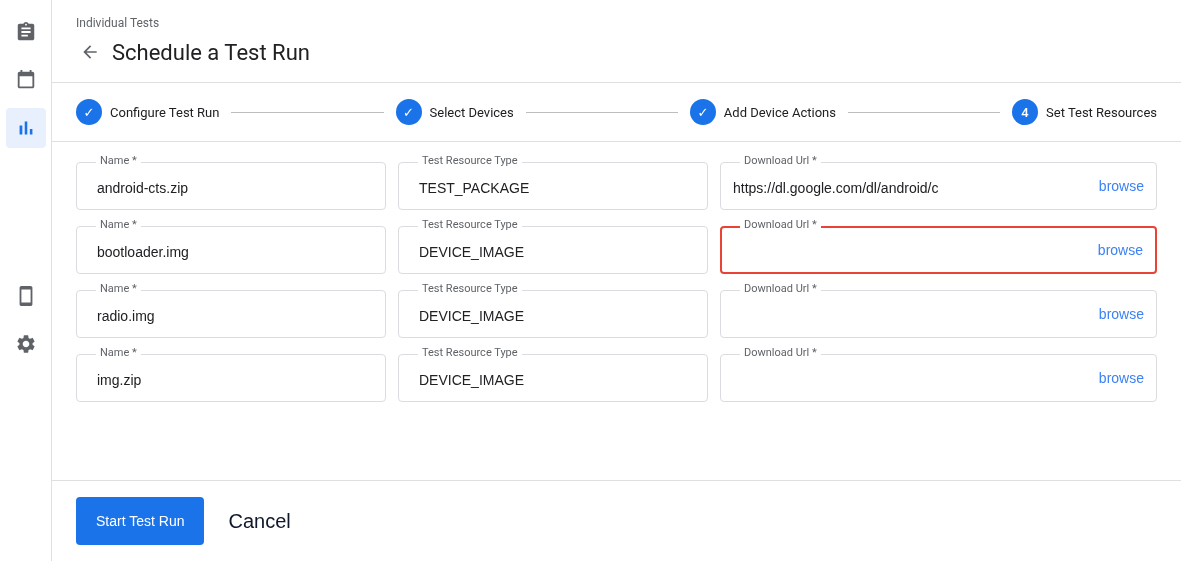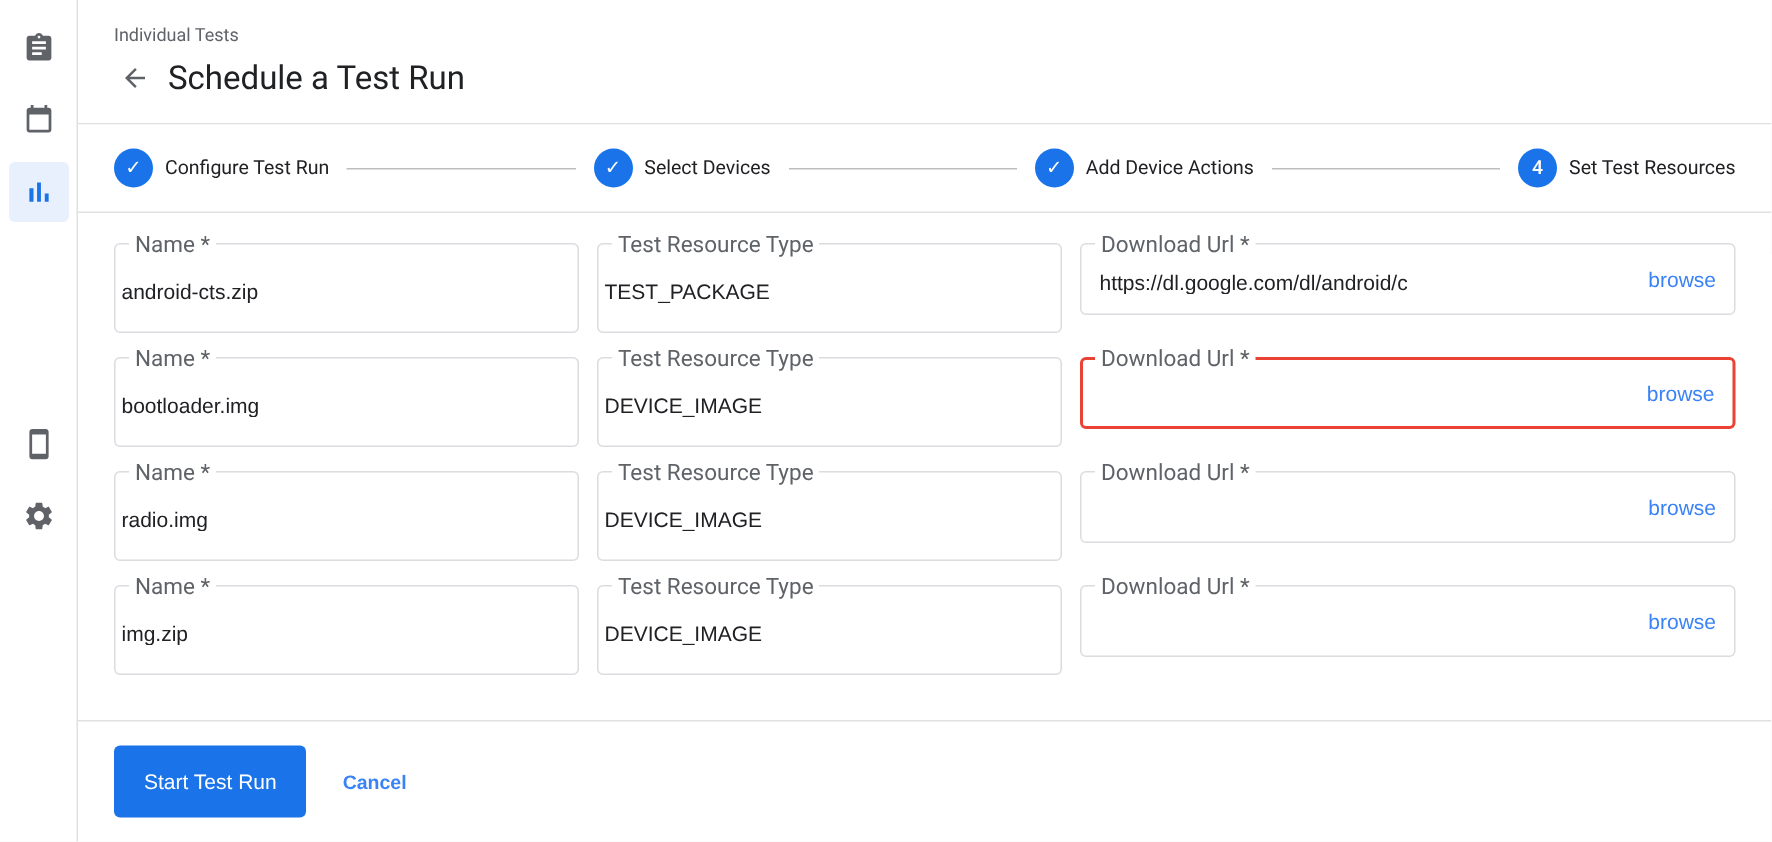--- a/index.html
+++ b/index.html
@@ -136,35 +136,35 @@
       flex-direction: column;
       position: relative;
     }
     .field-group.name-field { flex: 0 0 310px; }
     .field-group.type-field { flex: 0 0 310px; justify-content: center; }
     .field-group.url-field { flex: 1; }
 
     .field-label {
       position: absolute;
       top: -8px;
-      left: 10px;
+      left: 20px;
       background: #fff;
       padding: 0 4px;
-      font-size: 15px;
+      font-size: 11px;
       color: #5f6368;
       z-index: 1;
     }
     .field-input {
       border: 1px solid #dadce0;
       border-radius: 4px;
-      padding: 12px 12px 8px 4px;
+      padding: 12px 12px 8px 20px;
       font-size: 14px;
       color: #202124;
       background: #fff;
-      height: 60px;
+      height: 48px;
       outline: none;
       width: 100%;
     }
 
     .url-wrapper {
       display: flex;
       align-items: flex-end;
       border: 1px solid #dadce0;
       border-radius: 4px;
       height: 48px;
@@ -220,25 +220,24 @@
       color: #fff;
       border-radius: 4px;
       padding: 16px 20px;
       font-size: 14px;
       cursor: pointer;
       font-weight: 500;
     }
     .btn-text {
       background: none;
       border: none;
-      color: #3b82f6;
-      font-size: 13px;
+      color: #0f172a;
+      font-size: 20px;
       cursor: pointer;
       padding: 8px 12px;
-      font-weight: bold;
     }
 
     
     ::-webkit-scrollbar { width: 8px; }
     ::-webkit-scrollbar-track { background: #f1f3f4; }
     ::-webkit-scrollbar-thumb { background: #dadce0; border-radius: 4px; }
   </style>
 </head>
 <body>
 

